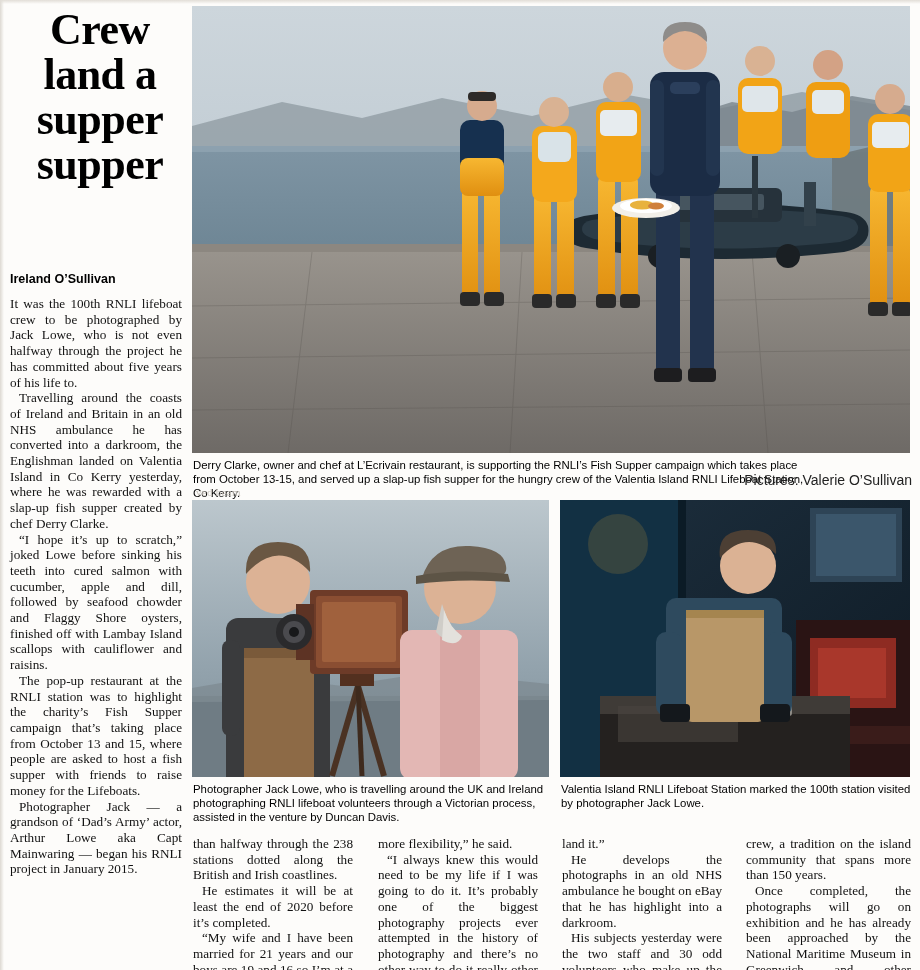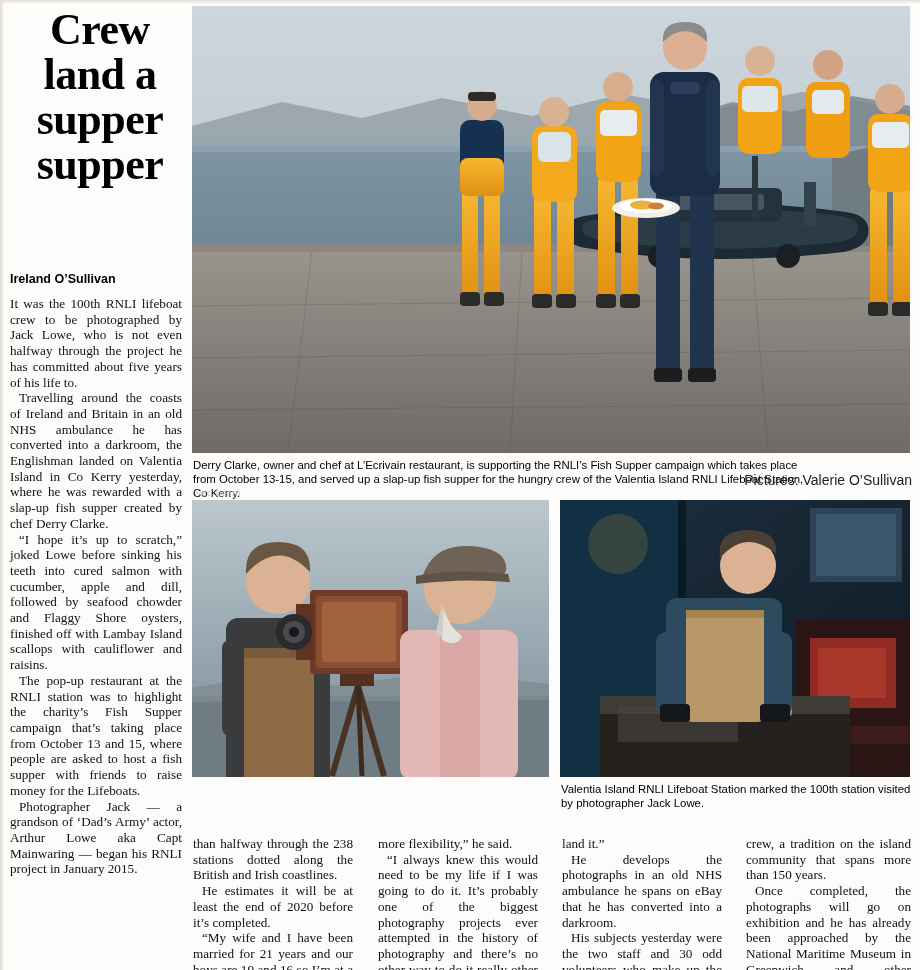--- a/index.html
+++ b/index.html
@@ -343,20 +343,21 @@
         <rect x="-6" y="104" width="118" height="150" rx="12" fill="#e3b7b4"></rect>
         <rect x="34" y="104" width="40" height="150" fill="#d9a7a4"></rect>
         <circle cx="54" cy="62" r="36" fill="#dcb295"></circle>
         <path d="M16 52 q10 -34 48 -32 q34 2 36 20 q2 10 -10 10 q-38 -2 -74 2 Z" fill="#6e6355"></path>
         <path d="M10 50 q40 -8 92 -2 l2 8 q-48 -4 -94 2 Z" fill="#5d5446"></path>
         <path d="M36 78 q8 26 20 34 q-16 6 -26 -6 Z" fill="#cfcdc8"></path>
         <path d="M38 84 q6 18 18 26 q-4 12 -20 4 Z" fill="#e3e1dc"></path>
       </g>
     </svg>
   </div>
+  <div class="caption" id="caption-lowe">Photographer Jack Lowe, who is travelling around the UK and Ireland photographing RNLI lifeboat volunteers through a Victorian process, assisted in the venture by Duncan Davis.</div>
 
   <div class="photo" id="photo-galley">
     <svg width="350" height="277" viewBox="0 0 350 277" xmlns="http://www.w3.org/2000/svg">
       <defs>
         <linearGradient id="roomG" x1="0" y1="0" x2="1" y2="1">
           <stop offset="0%" stop-color="#1d2f3e"></stop>
           <stop offset="100%" stop-color="#0e1a24"></stop>
         </linearGradient>
       </defs>
       <rect width="350" height="277" fill="url(#roomG)"></rect>
@@ -414,21 +415,21 @@
     <p>“My wife and I have been married for 21 years and our boys are 19 and 16 so I’m at a stage in life where I have</p>
   </div>
 
   <div class="col" id="col3">
     <p>more flexibility,” he said.</p>
     <p>“I always knew this would need to be my life if I was going to do it. It’s probably one of the biggest photography projects ever attempted in the history of photography and there’s no other way to do it really other than throw yourself</p>
   </div>
 
   <div class="col" id="col4">
     <p>land it.”</p>
-    <p>He develops the photographs in an old NHS ambulance he spans on eBay that he has converted into a darkroom.</p>
+    <p>He develops the photographs in an old NHS ambulance he bought on eBay that he has highlight into a darkroom.</p>
     <p>His subjects yesterday were the two staff and 30 odd volunteers who make up the Valentia Island Lifeboat</p>
   </div>
 
   <div class="col" id="col5">
     <p>crew, a tradition on the island community that spans more than 150 years.</p>
     <p>Once completed, the photographs will go on exhibition and he has already been approached by the National Maritime Museum in Greenwich and other institutions.</p>
   </div>
 </div>
 
 </body></html>

